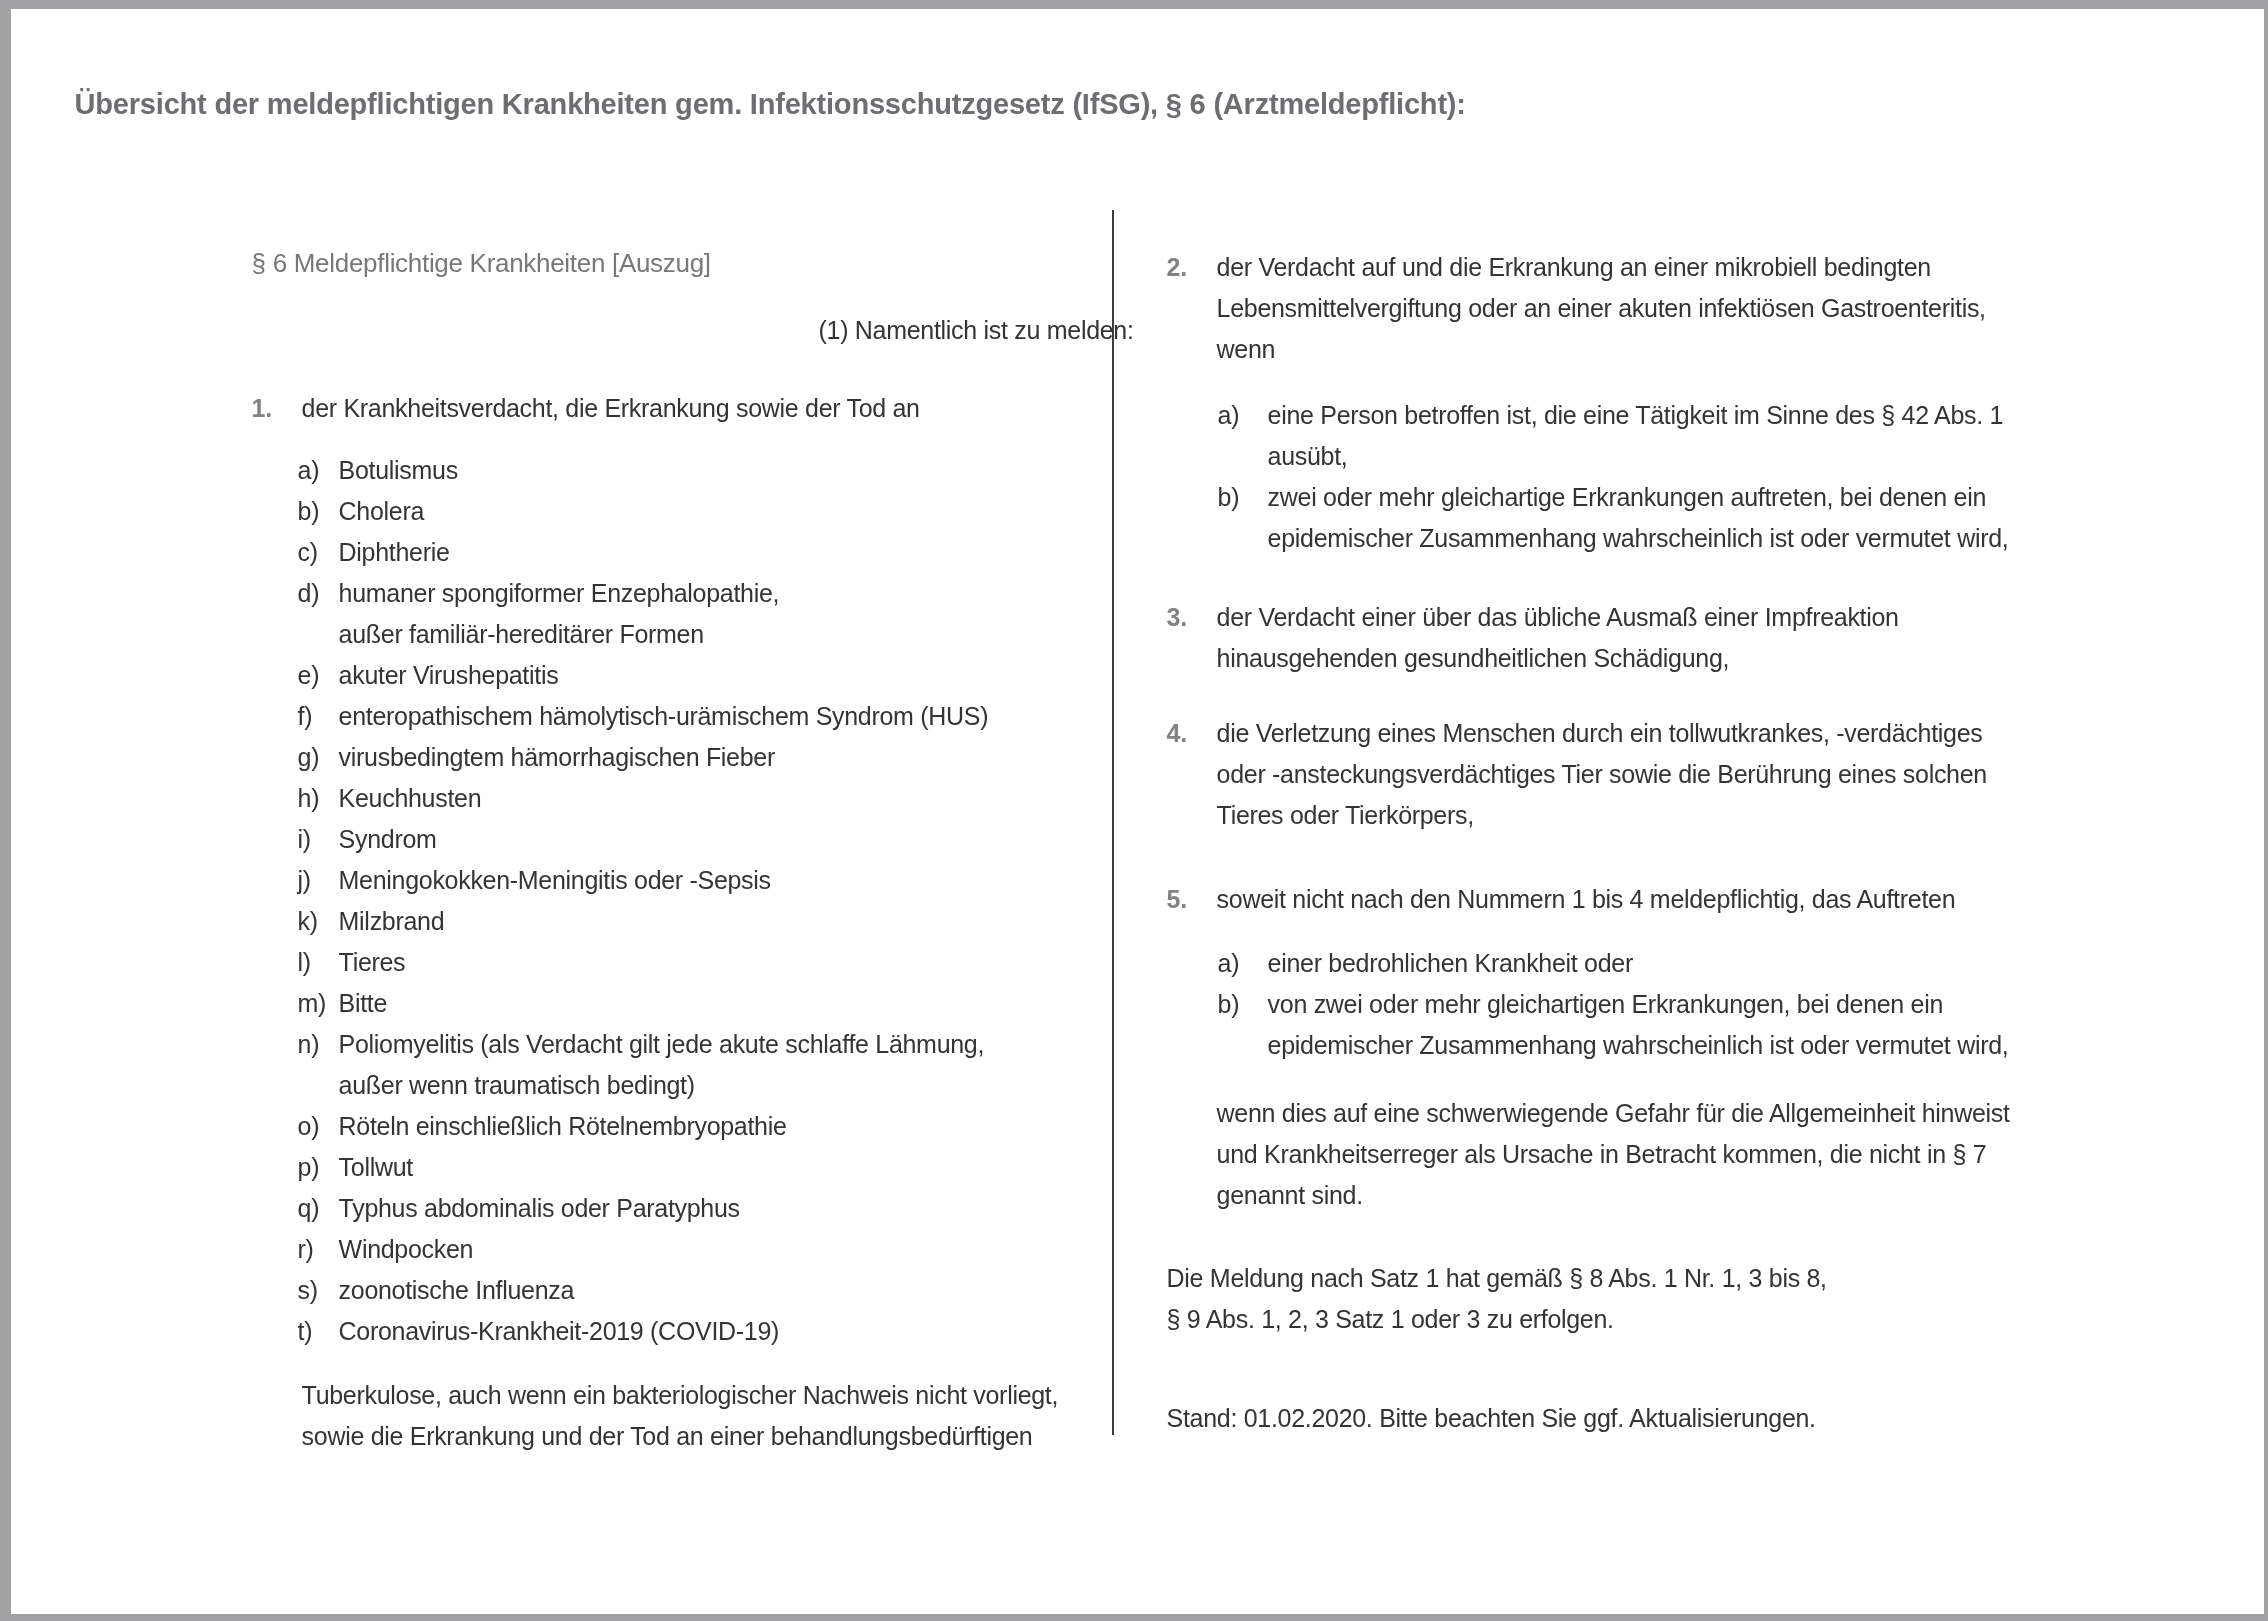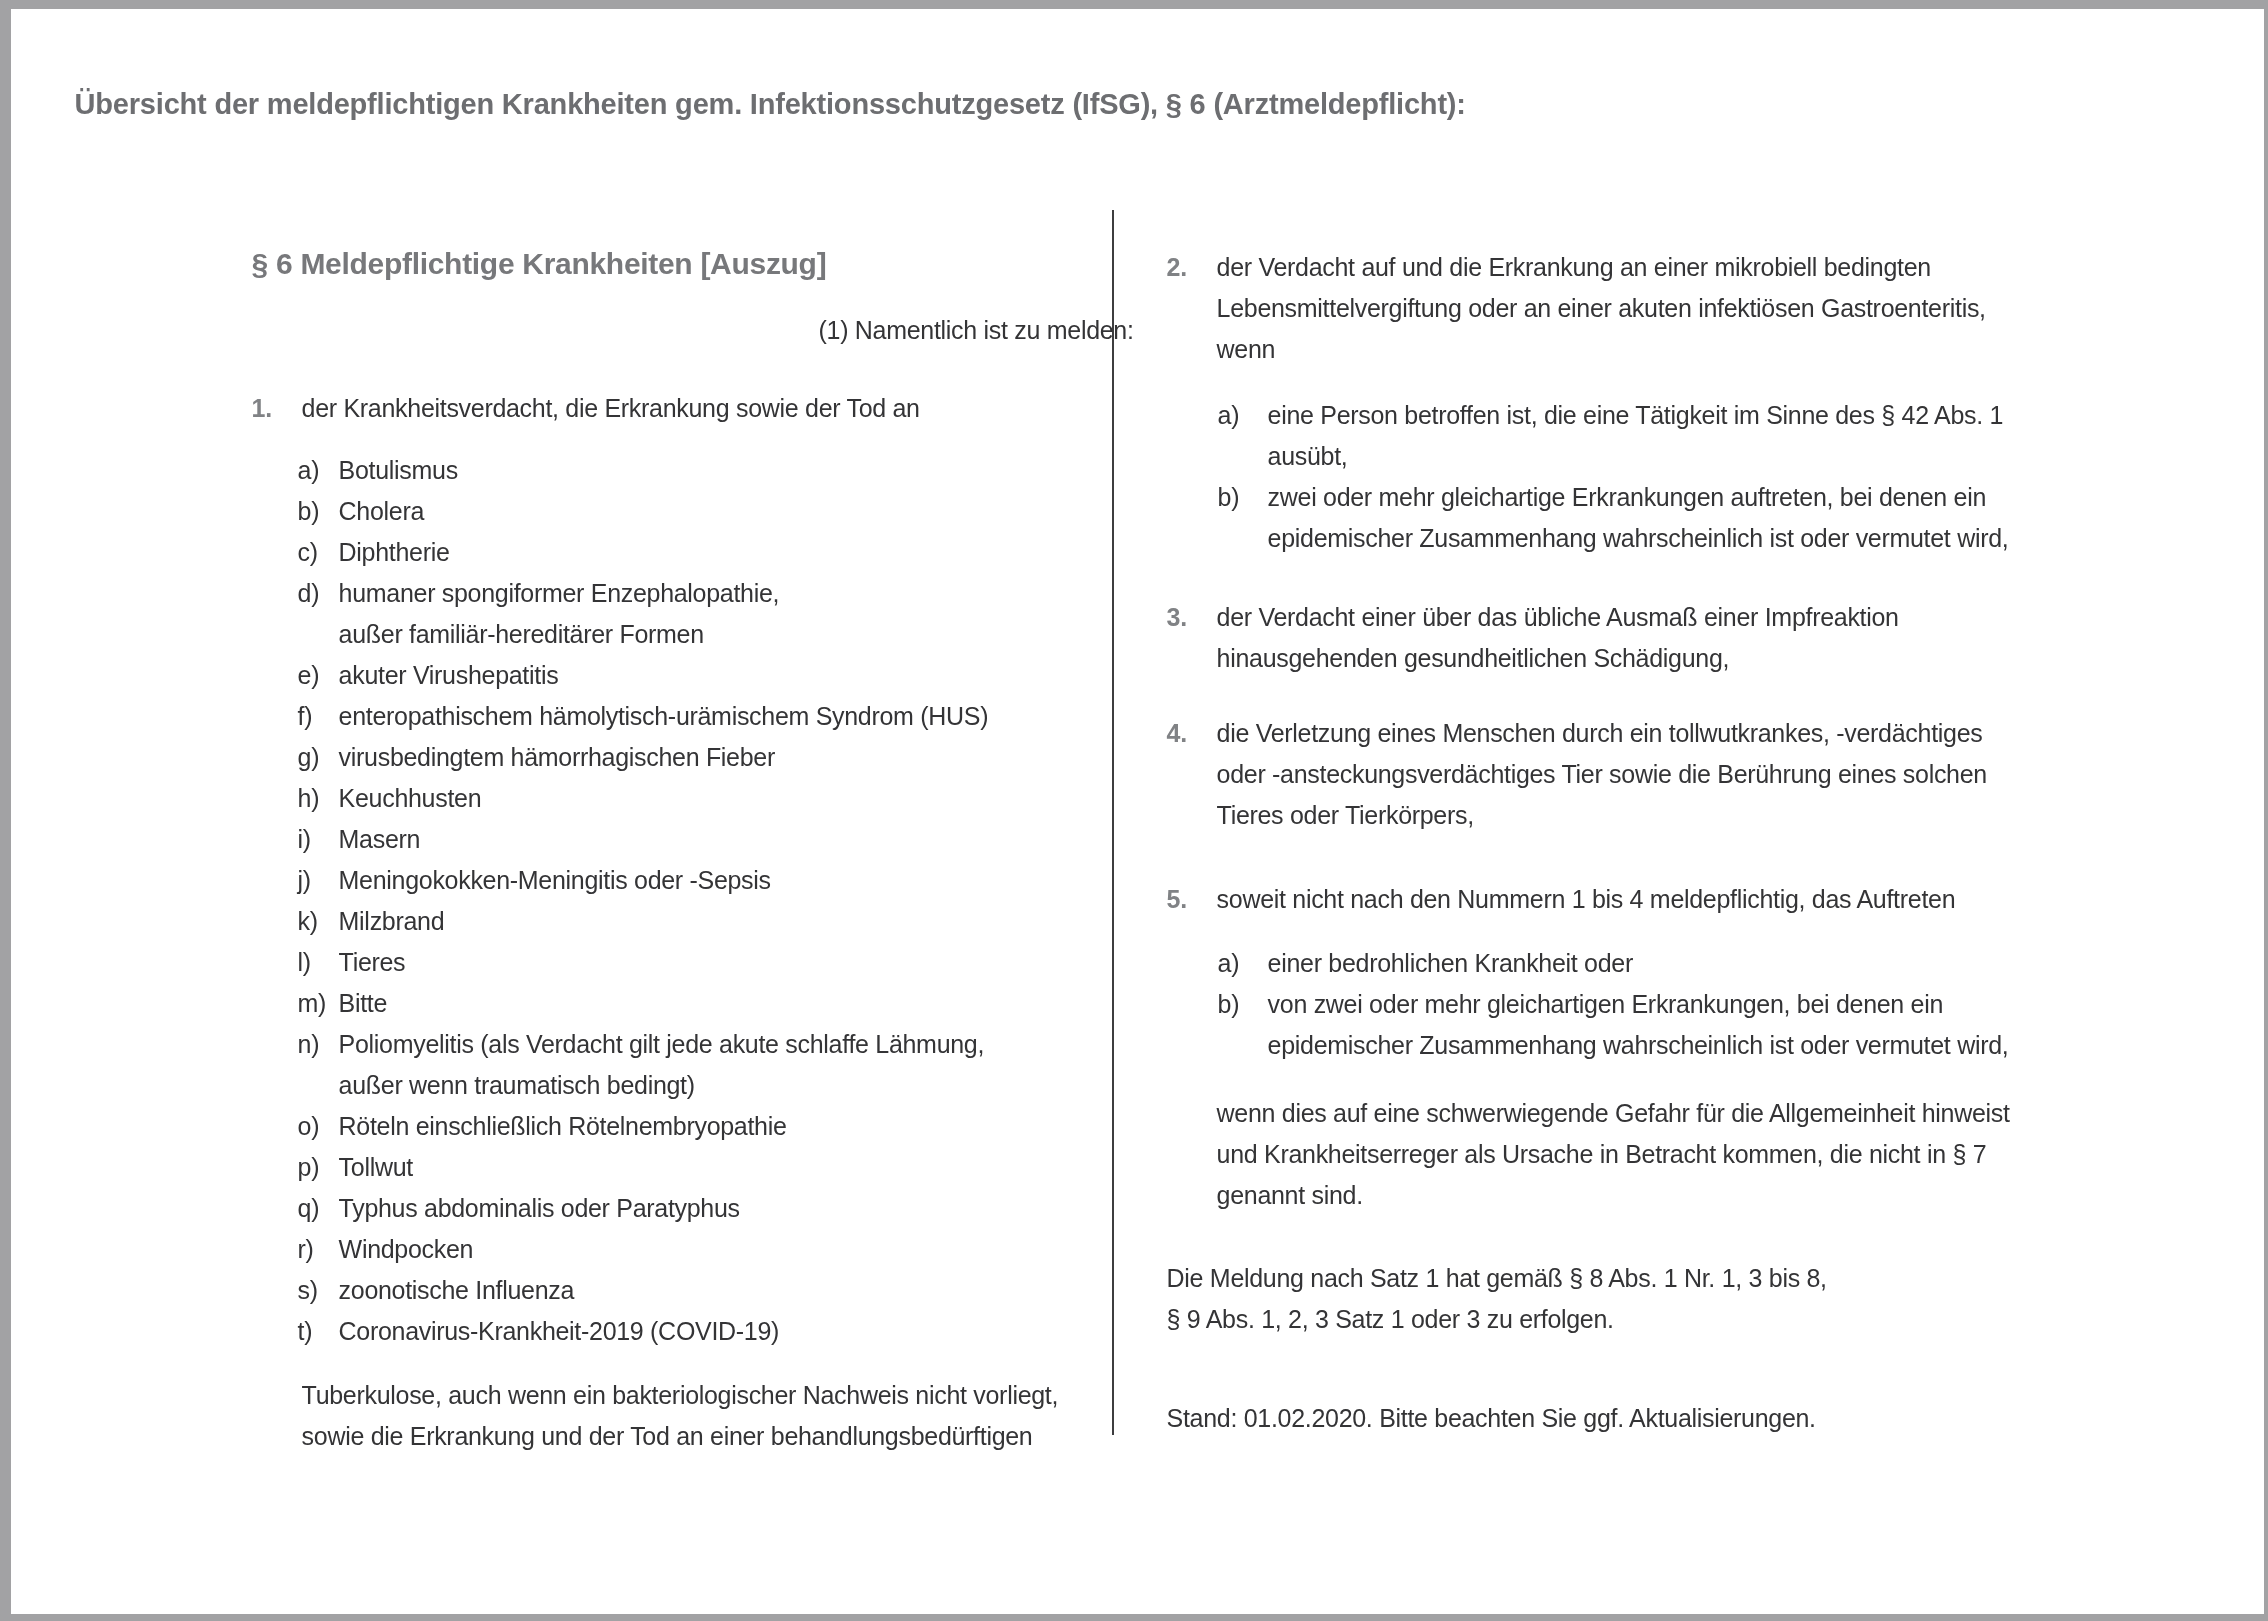--- a/index.html
+++ b/index.html
@@ -20,21 +20,21 @@
     letter-spacing:-0.2px; white-space:nowrap;
   }
   .divider {
     position:absolute; left:1101px; top:201px;
     width:2.6px; height:1225px; background:#3d3d3f;
   }
   .col { position:absolute; font-size:25px; line-height:41px; color:#343436; letter-spacing:-0.3px; }
   .col-left  { left:241px; top:234px; width:882px; }
   .col-right { left:1156px; top:238px; width:1059px; }
   .ln { white-space:nowrap; }
-  .heading { font-size:30px; font-weight:bold; color:#77787b; white-space:nowrap; }
+  .heading { font-size:26px; font-weight:normal; color:#77787b; white-space:nowrap; }
   .intro { margin-top:26px;text-align:right; }
   .numbered { display:flex; }
   .num { flex:none; width:50px; font-weight:bold; color:#808285; }
   .item1 { margin-top:37px; }
   .sublist-left { margin-left:46px; }
   .sublist-right { margin-left:51px; }
   .subitem { display:flex; }
   .ltr-l { flex:none; width:41px; }
   .ltr-r { flex:none; width:50px; }
   .disease-list { margin-top:21px; }
@@ -112,21 +112,21 @@
       </div>
       <div class="subitem">
         <span class="ltr-l">h)</span>
         <div>
             <div class="ln">Keuchhusten</div>
           </div>
       </div>
       <div class="subitem">
         <span class="ltr-l">i)</span>
         <div>
-            <div class="ln">Masern</div>
+            <div class="ln">Syndrom</div>
           </div>
       </div>
       <div class="subitem">
         <span class="ltr-l">j)</span>
         <div>
             <div class="ln">Meningokokken-Meningitis oder -Sepsis</div>
           </div>
       </div>
       <div class="subitem">
         <span class="ltr-l">k)</span>

